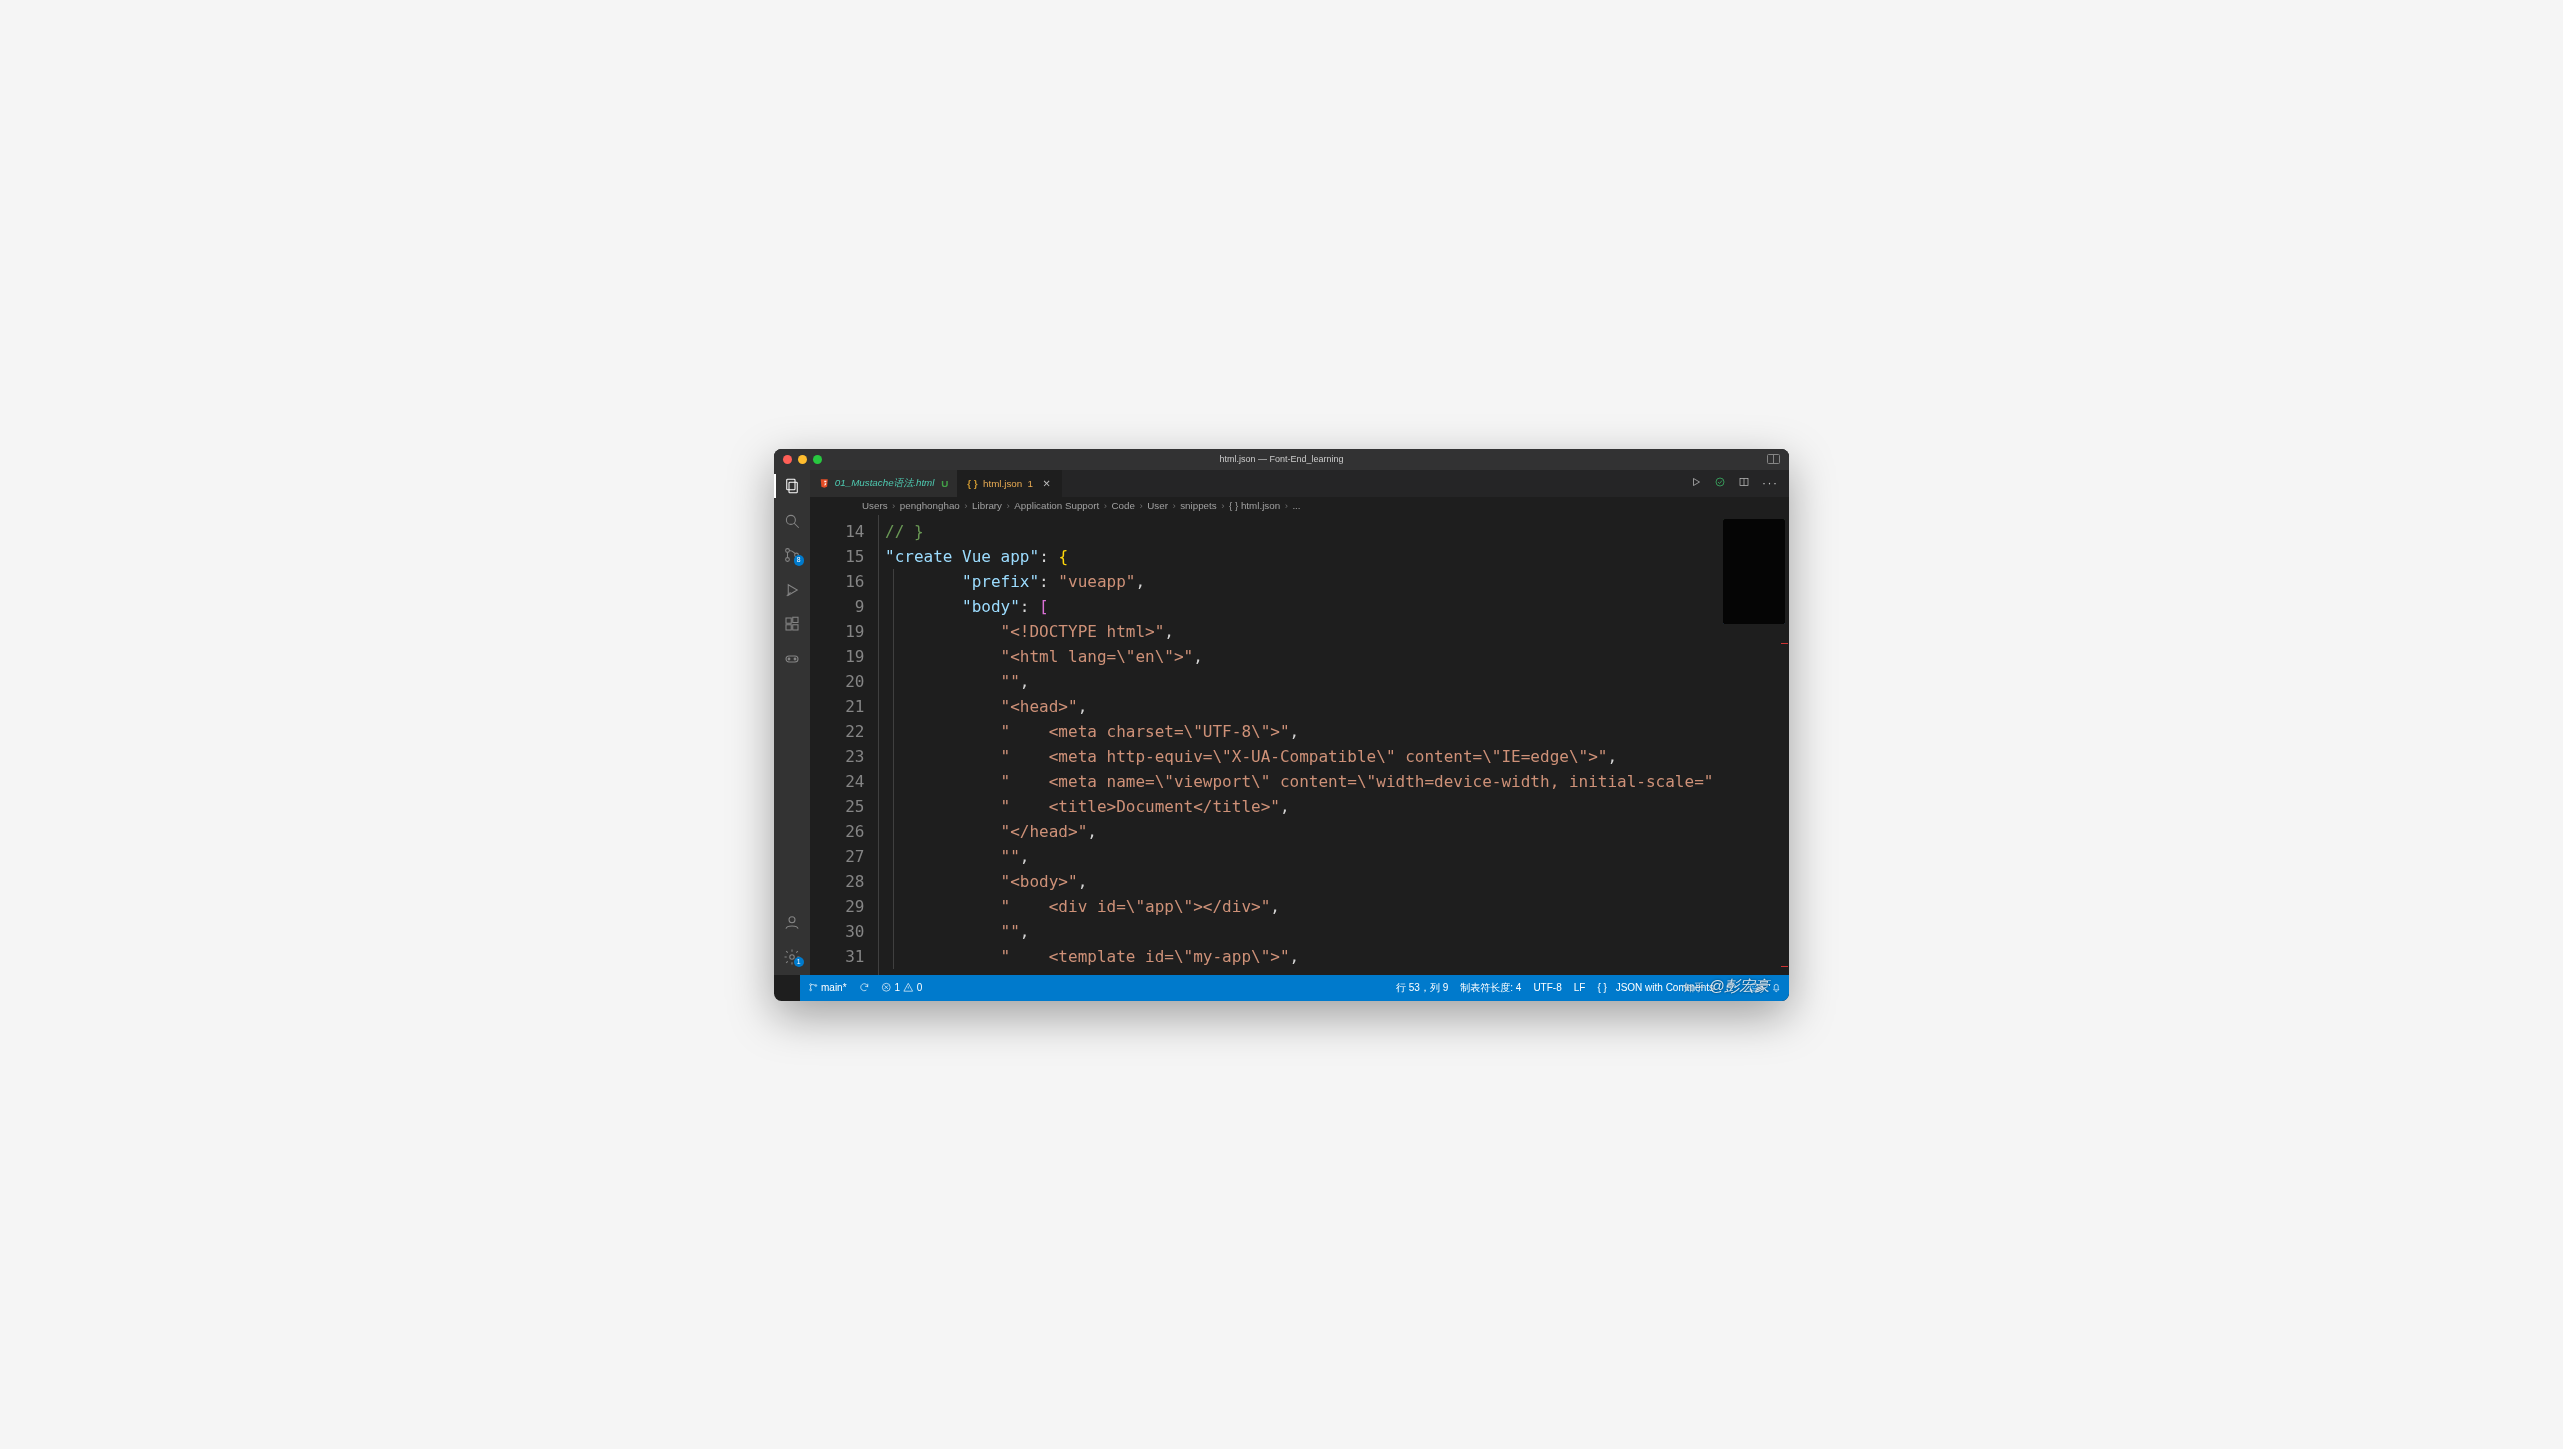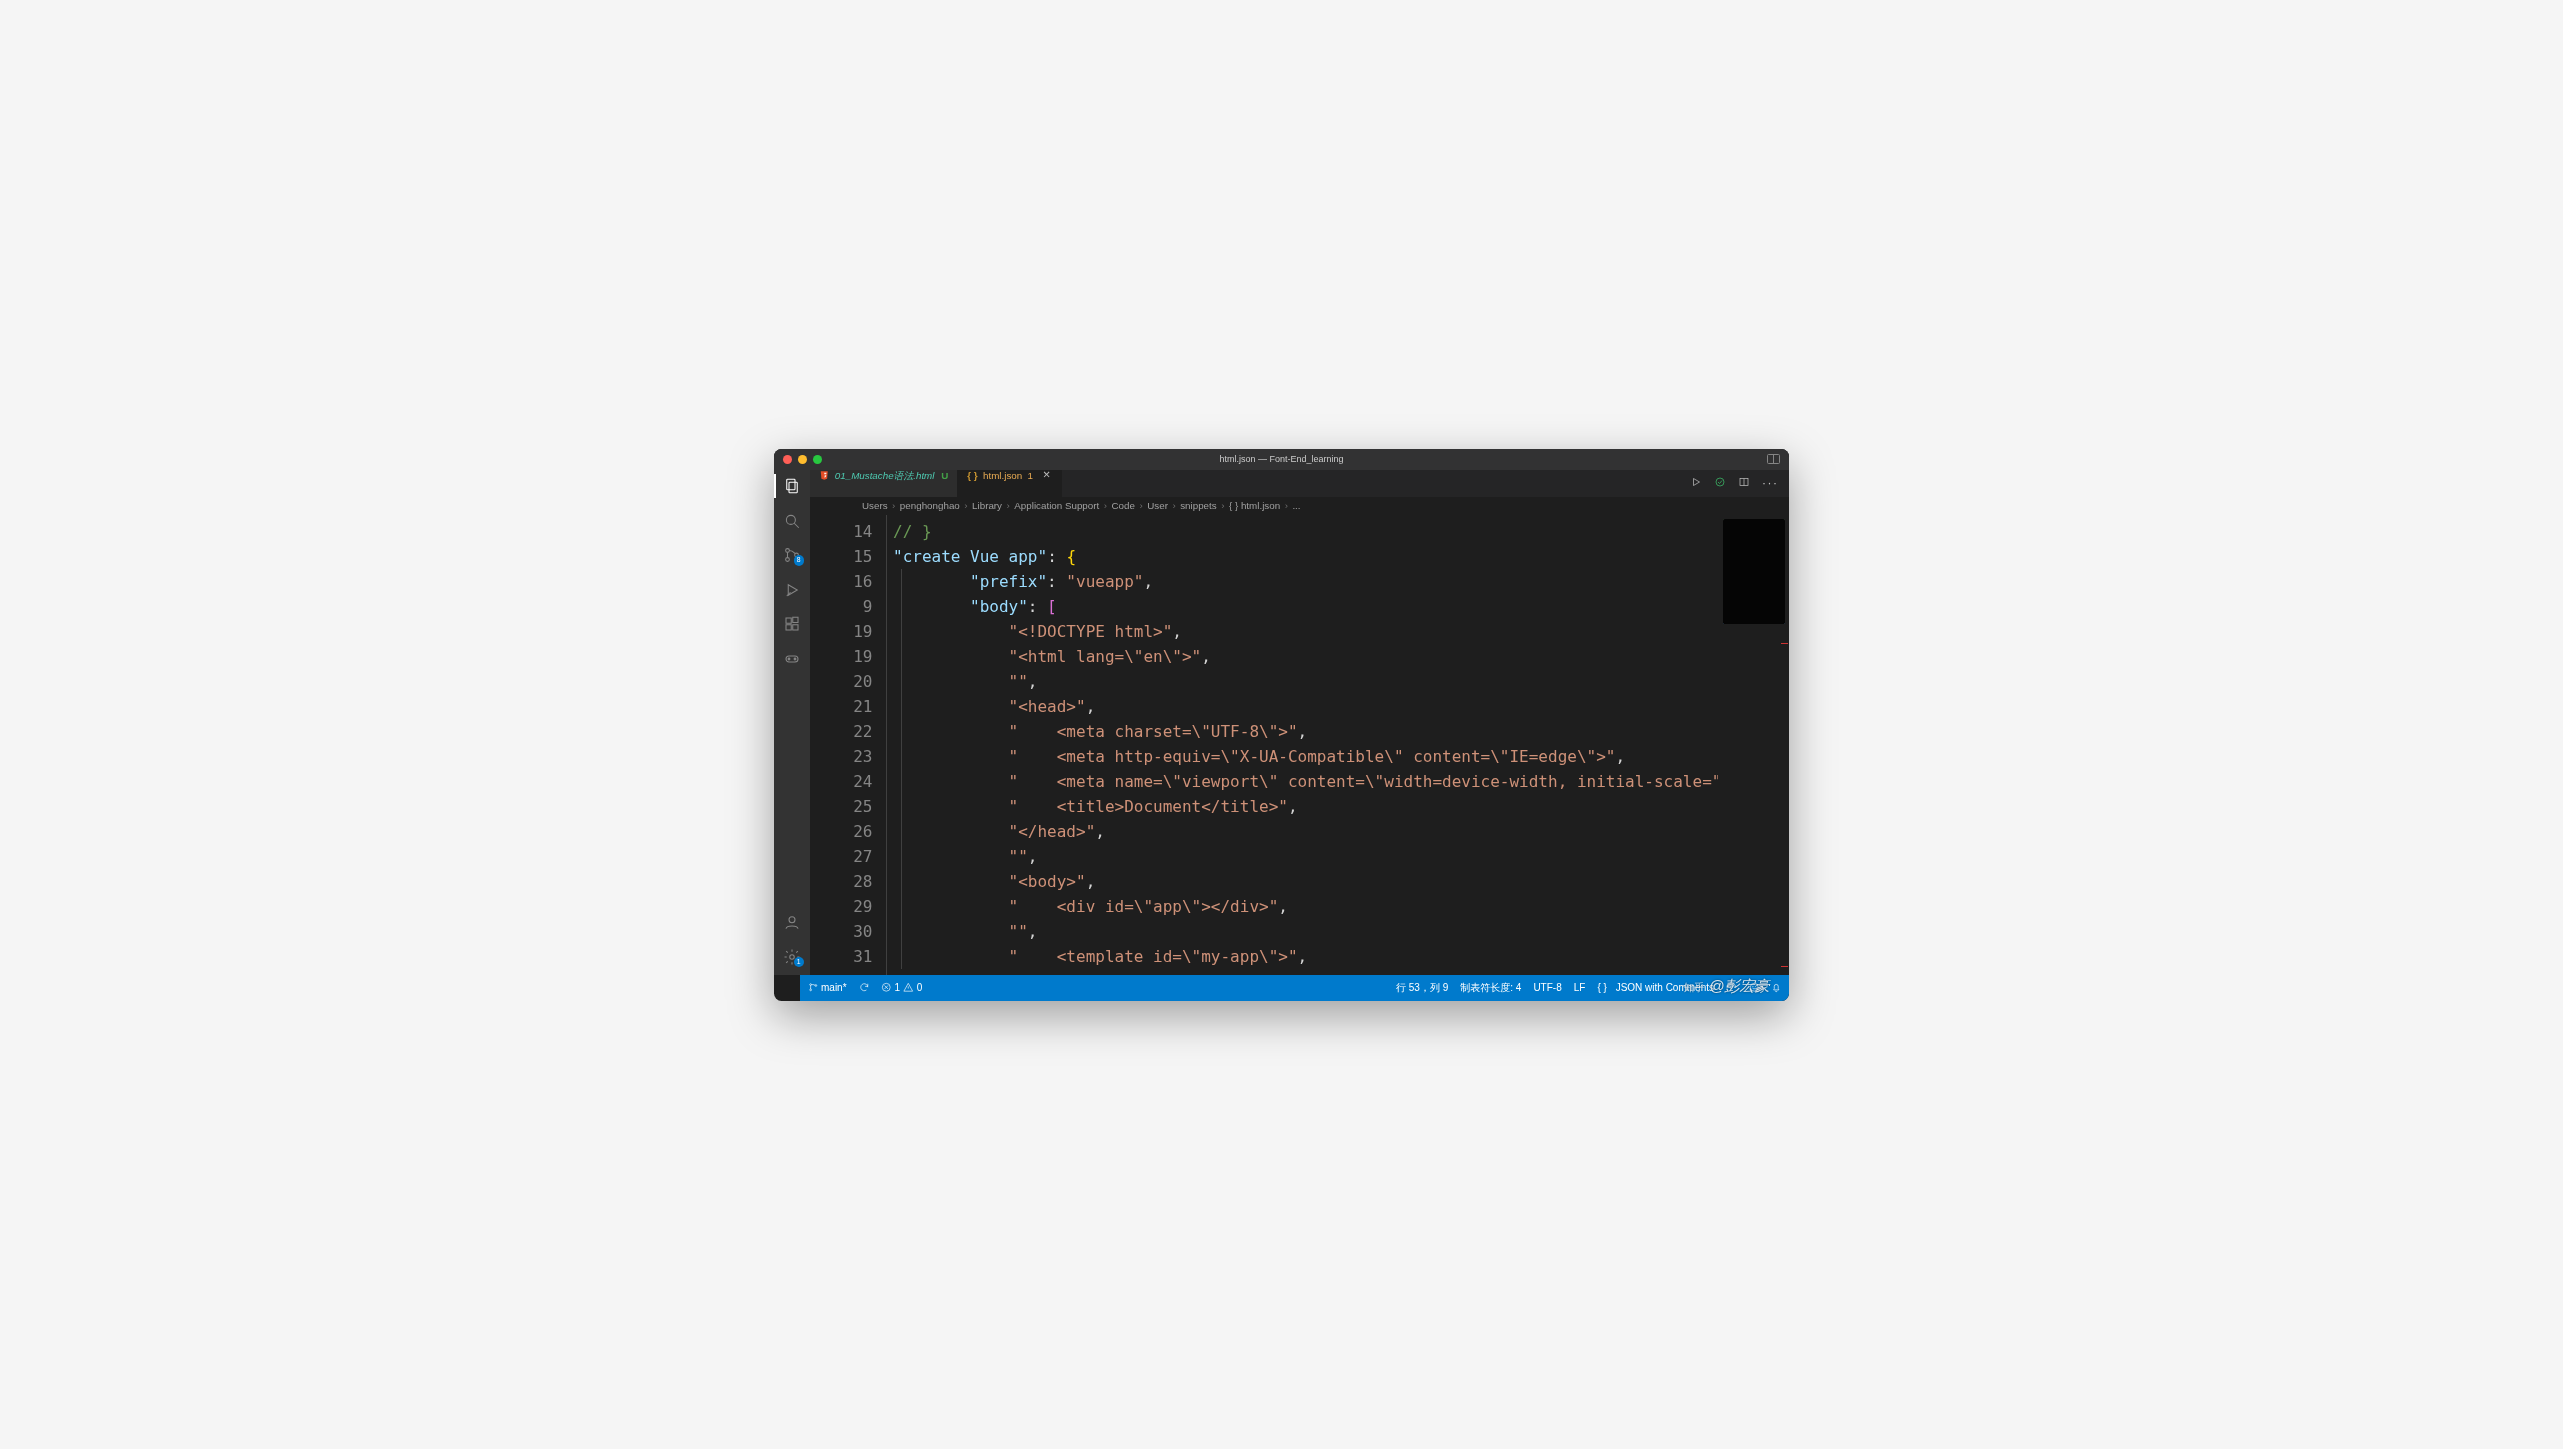--- a/index.html
+++ b/index.html
@@ -69,21 +69,21 @@
   }
   .ab-icon svg { width:18px; height:18px; stroke:currentColor; fill:none; stroke-width:1.4; }
 
   .main { flex:1; display:flex; flex-direction:column; min-width:0; }
 
   
   .tabbar {
     height:27px; background:#252526; display:flex; align-items:stretch;
   }
   .tab {
-    display:flex; align-items:flex-start; gap:5.3px; padding:0 9px;
+    display:flex; align-items:center; gap:5.3px; padding:0 9px;
     font-size:9.8px; color:#a0a0a0; border-right:0.8px solid #1e1e1e;
     background:#2d2d2d; white-space:nowrap;
   }
   .tab.active { background:#1e1e1e; }
   .tab .fname { color:inherit; }
   .tab.active .fname { color:#e8ab53; }
   .tab .modflag { color:#e8ab53; }
   .tab .status-u { color:#43a047; font-weight:bold; margin-left:1.5px;}
   .tab .close { width:10.5px; height:10.5px; display:flex; align-items:center; justify-content:center; color:#bbb; margin-left:3px;}
   .html5 { width:10.5px; height:10.5px; }
@@ -94,21 +94,21 @@
   .remote-ind { color:#3cc46c; }
 
   
   .breadcrumb {
     height:18px; display:flex; align-items:center; gap:4.5px;
     font-size:9.8px; color:#a0a0a0; padding:0 12px; background:#1e1e1e;margin-left:40px;
   }
   .breadcrumb .sep { color:#6e6e6e; }
 
   
-  .editor-wrap { flex:1; display:flex; min-height:0; background:#1e1e1e; position:relative;margin-left:8px;}
+  .editor-wrap { flex:1; display:flex; min-height:0; background:#1e1e1e; position:relative;}
   .gutter {
     width:68px; text-align:right; padding:4.5px 13.5px 4.5px 0; color:#858585;
     font-family: Menlo, Monaco, Consolas, monospace; font-size:16px; line-height:25px;
     user-select:none;
     border-right:0;
   }
   .code {
     flex:1; padding:4.5px 0 4.5px 6px; font-family:Menlo,Monaco,Consolas,monospace;
     font-size:16px; line-height:25px; color:#d4d4d4; white-space:pre; overflow:hidden;
     border-left:0.8px solid #404040;

